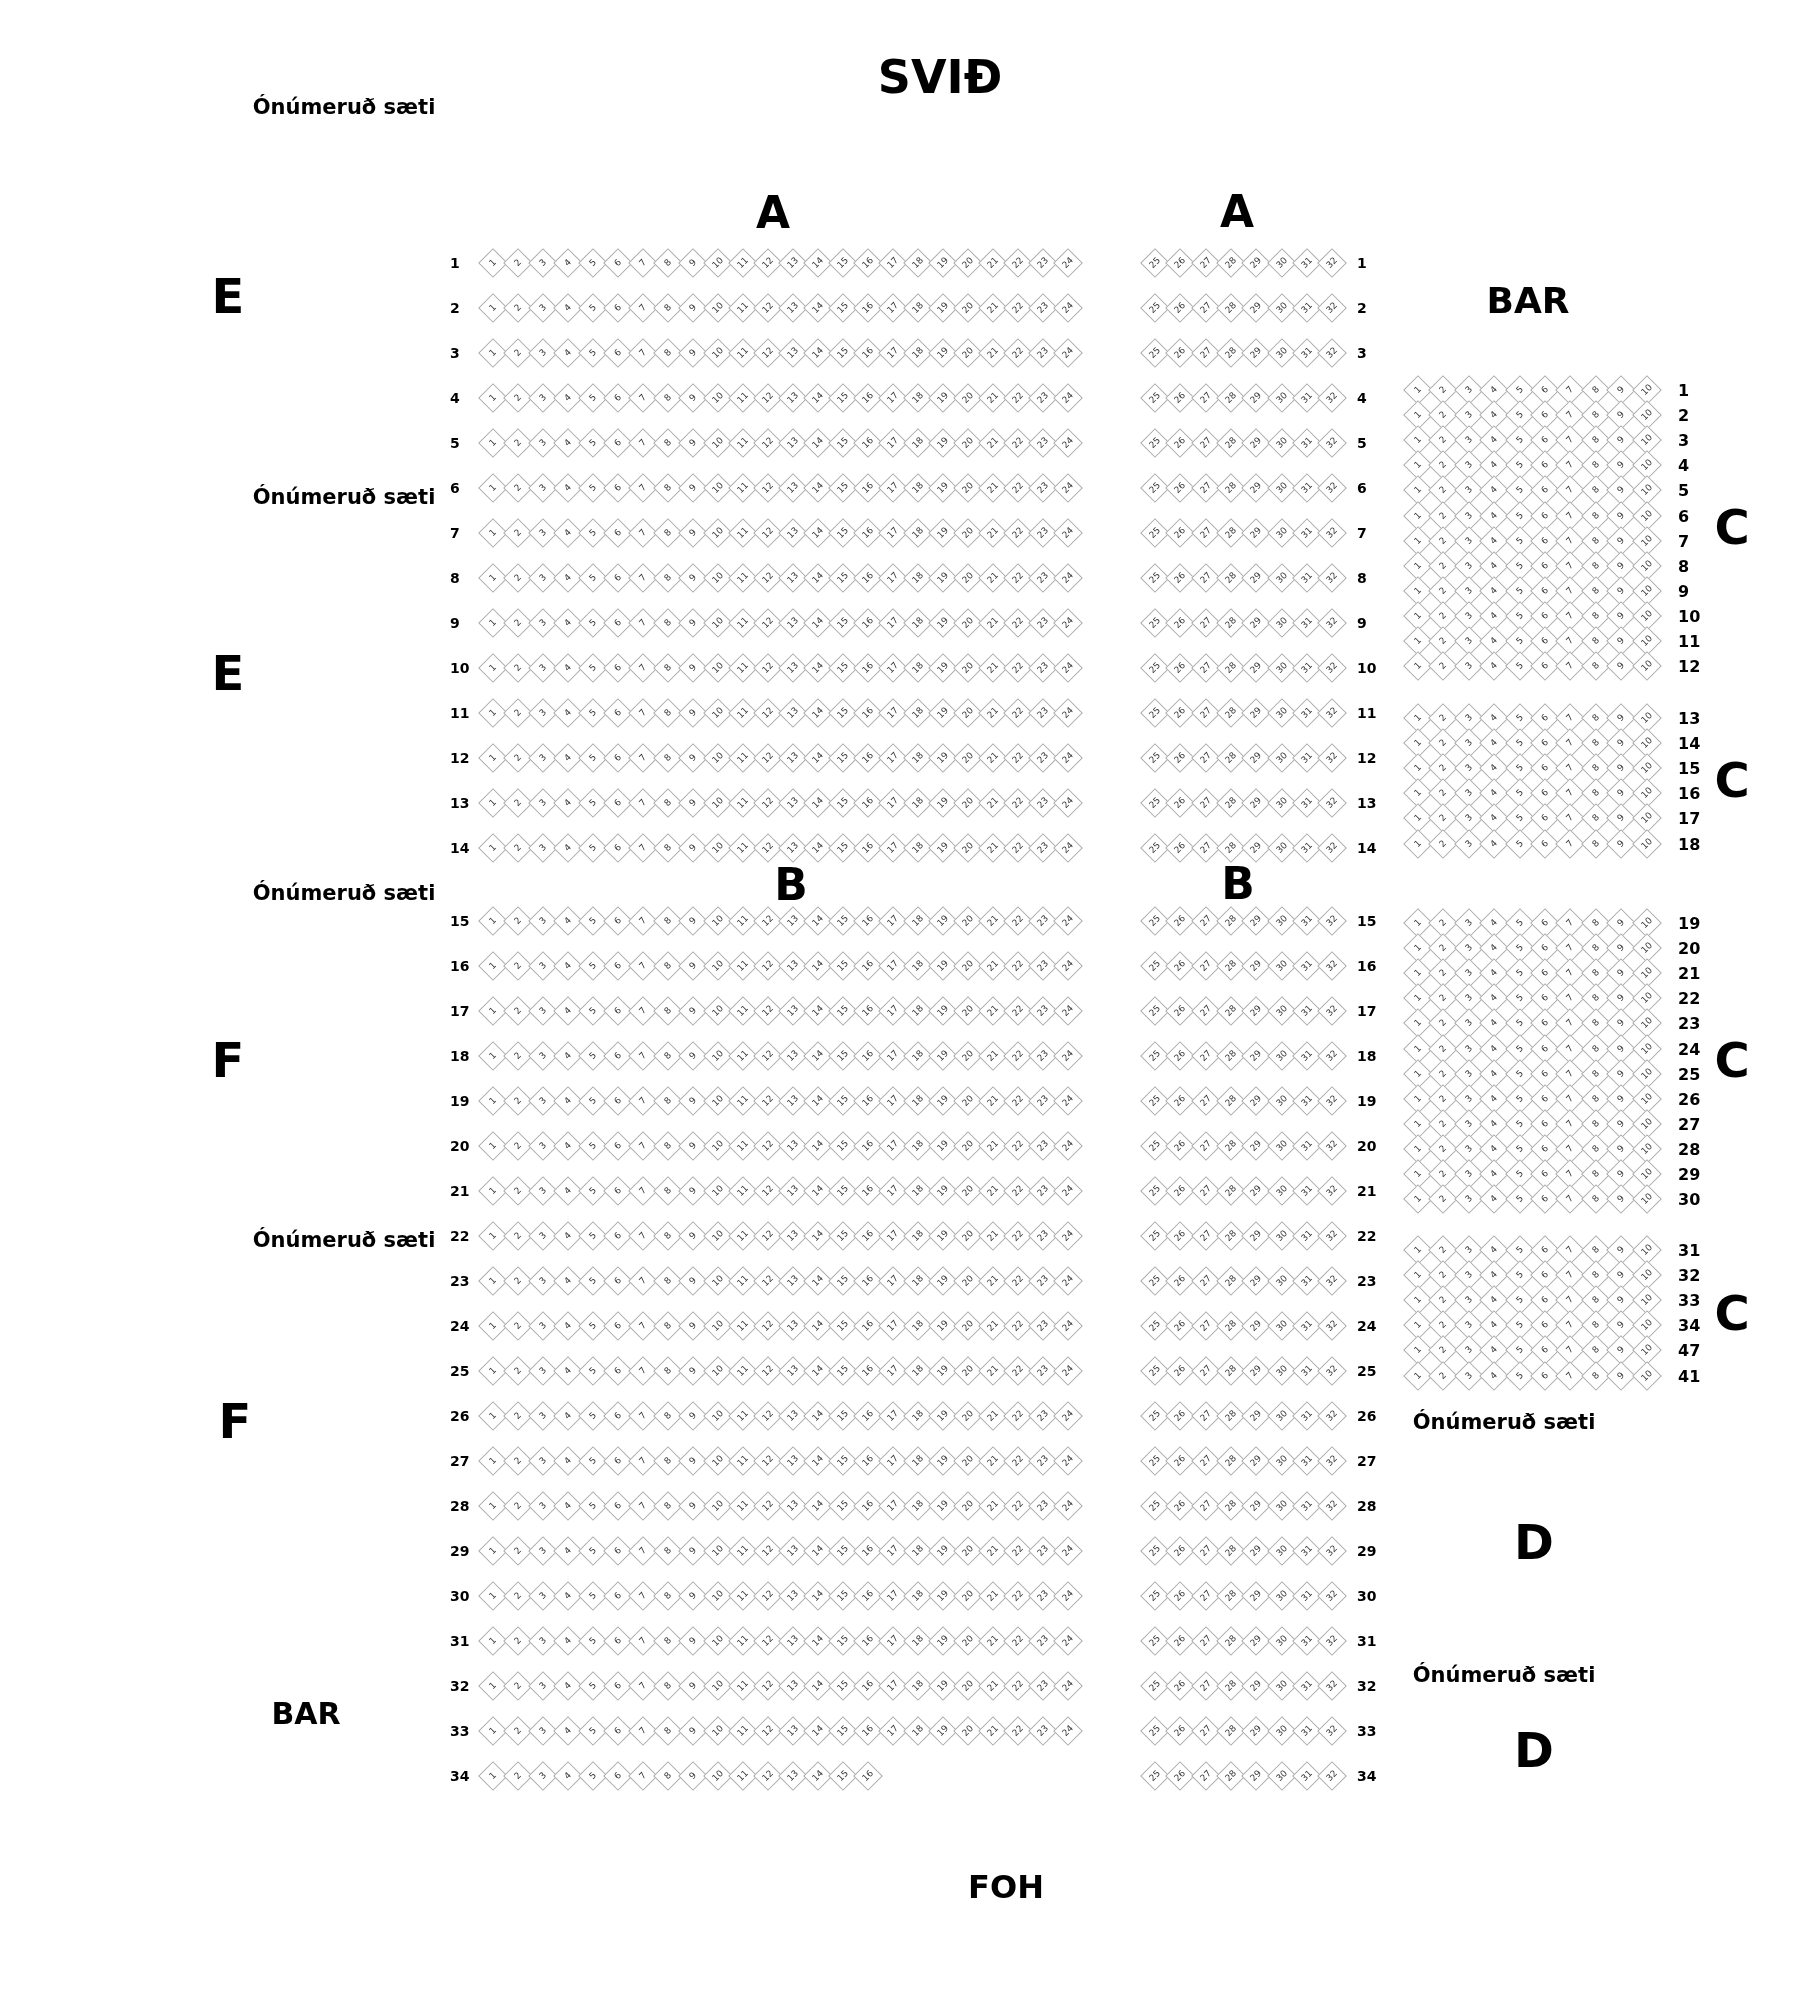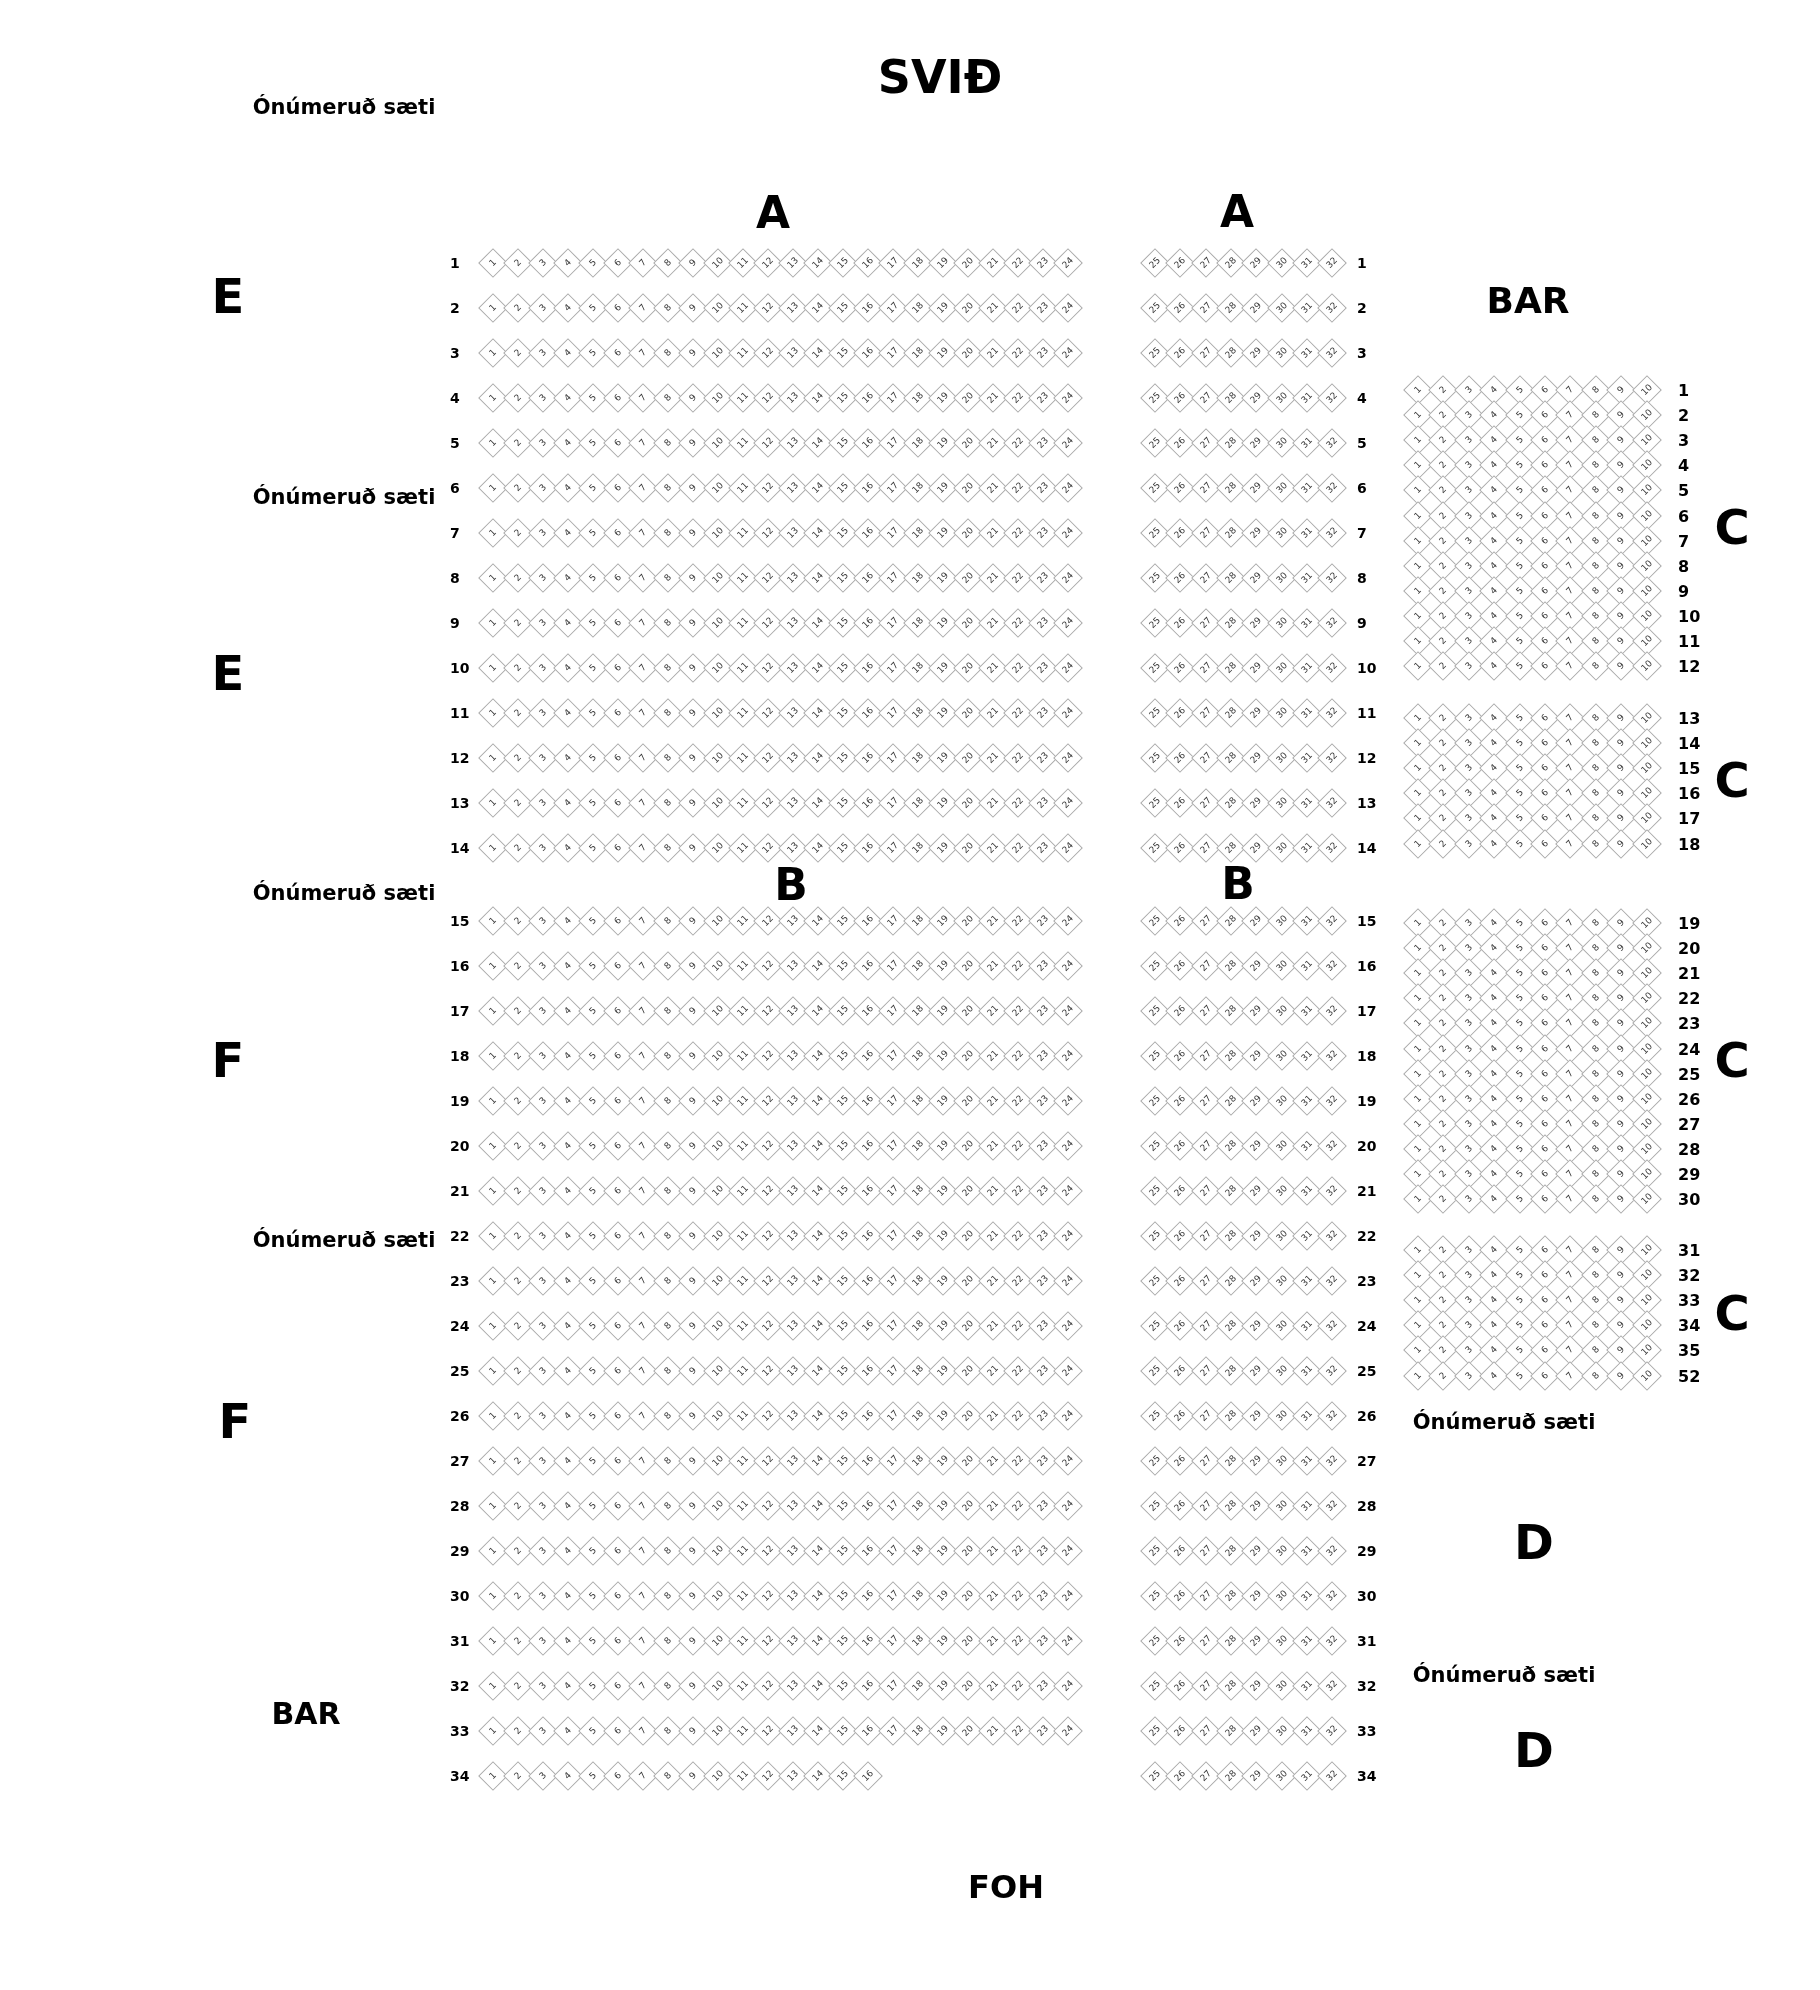--- a/index.html
+++ b/index.html
@@ -4465,21 +4465,21 @@
       </div>
       <div class="seat" style="left: 1595.8px; top: 1350.4px;">
         <span>8</span>
       </div>
       <div class="seat" style="left: 1621.2px; top: 1350.4px;">
         <span>9</span>
       </div>
       <div class="seat" style="left: 1646.6px; top: 1350.4px;">
         <span>10</span>
       </div>
-      <div class="rowlab c-lab" style="left: 1678px; top: 1350.4px;">35</div>
+      <div class="rowlab c-lab" style="left: 1678px; top: 1350.4px;">47</div>
       <div class="seat" style="left: 1418px; top: 1375.5px;">
         <span>1</span>
       </div>
       <div class="seat" style="left: 1443.4px; top: 1375.5px;">
         <span>2</span>
       </div>
       <div class="seat" style="left: 1468.8px; top: 1375.5px;">
         <span>3</span>
       </div>
       <div class="seat" style="left: 1494.2px; top: 1375.5px;">
@@ -4496,15 +4496,15 @@
       </div>
       <div class="seat" style="left: 1595.8px; top: 1375.5px;">
         <span>8</span>
       </div>
       <div class="seat" style="left: 1621.2px; top: 1375.5px;">
         <span>9</span>
       </div>
       <div class="seat" style="left: 1646.6px; top: 1375.5px;">
         <span>10</span>
       </div>
-      <div class="rowlab c-lab" style="left: 1678px; top: 1375.5px;">52</div>
+      <div class="rowlab c-lab" style="left: 1678px; top: 1375.5px;">41</div>
     </div>
 </div>
 
 </body></html>

